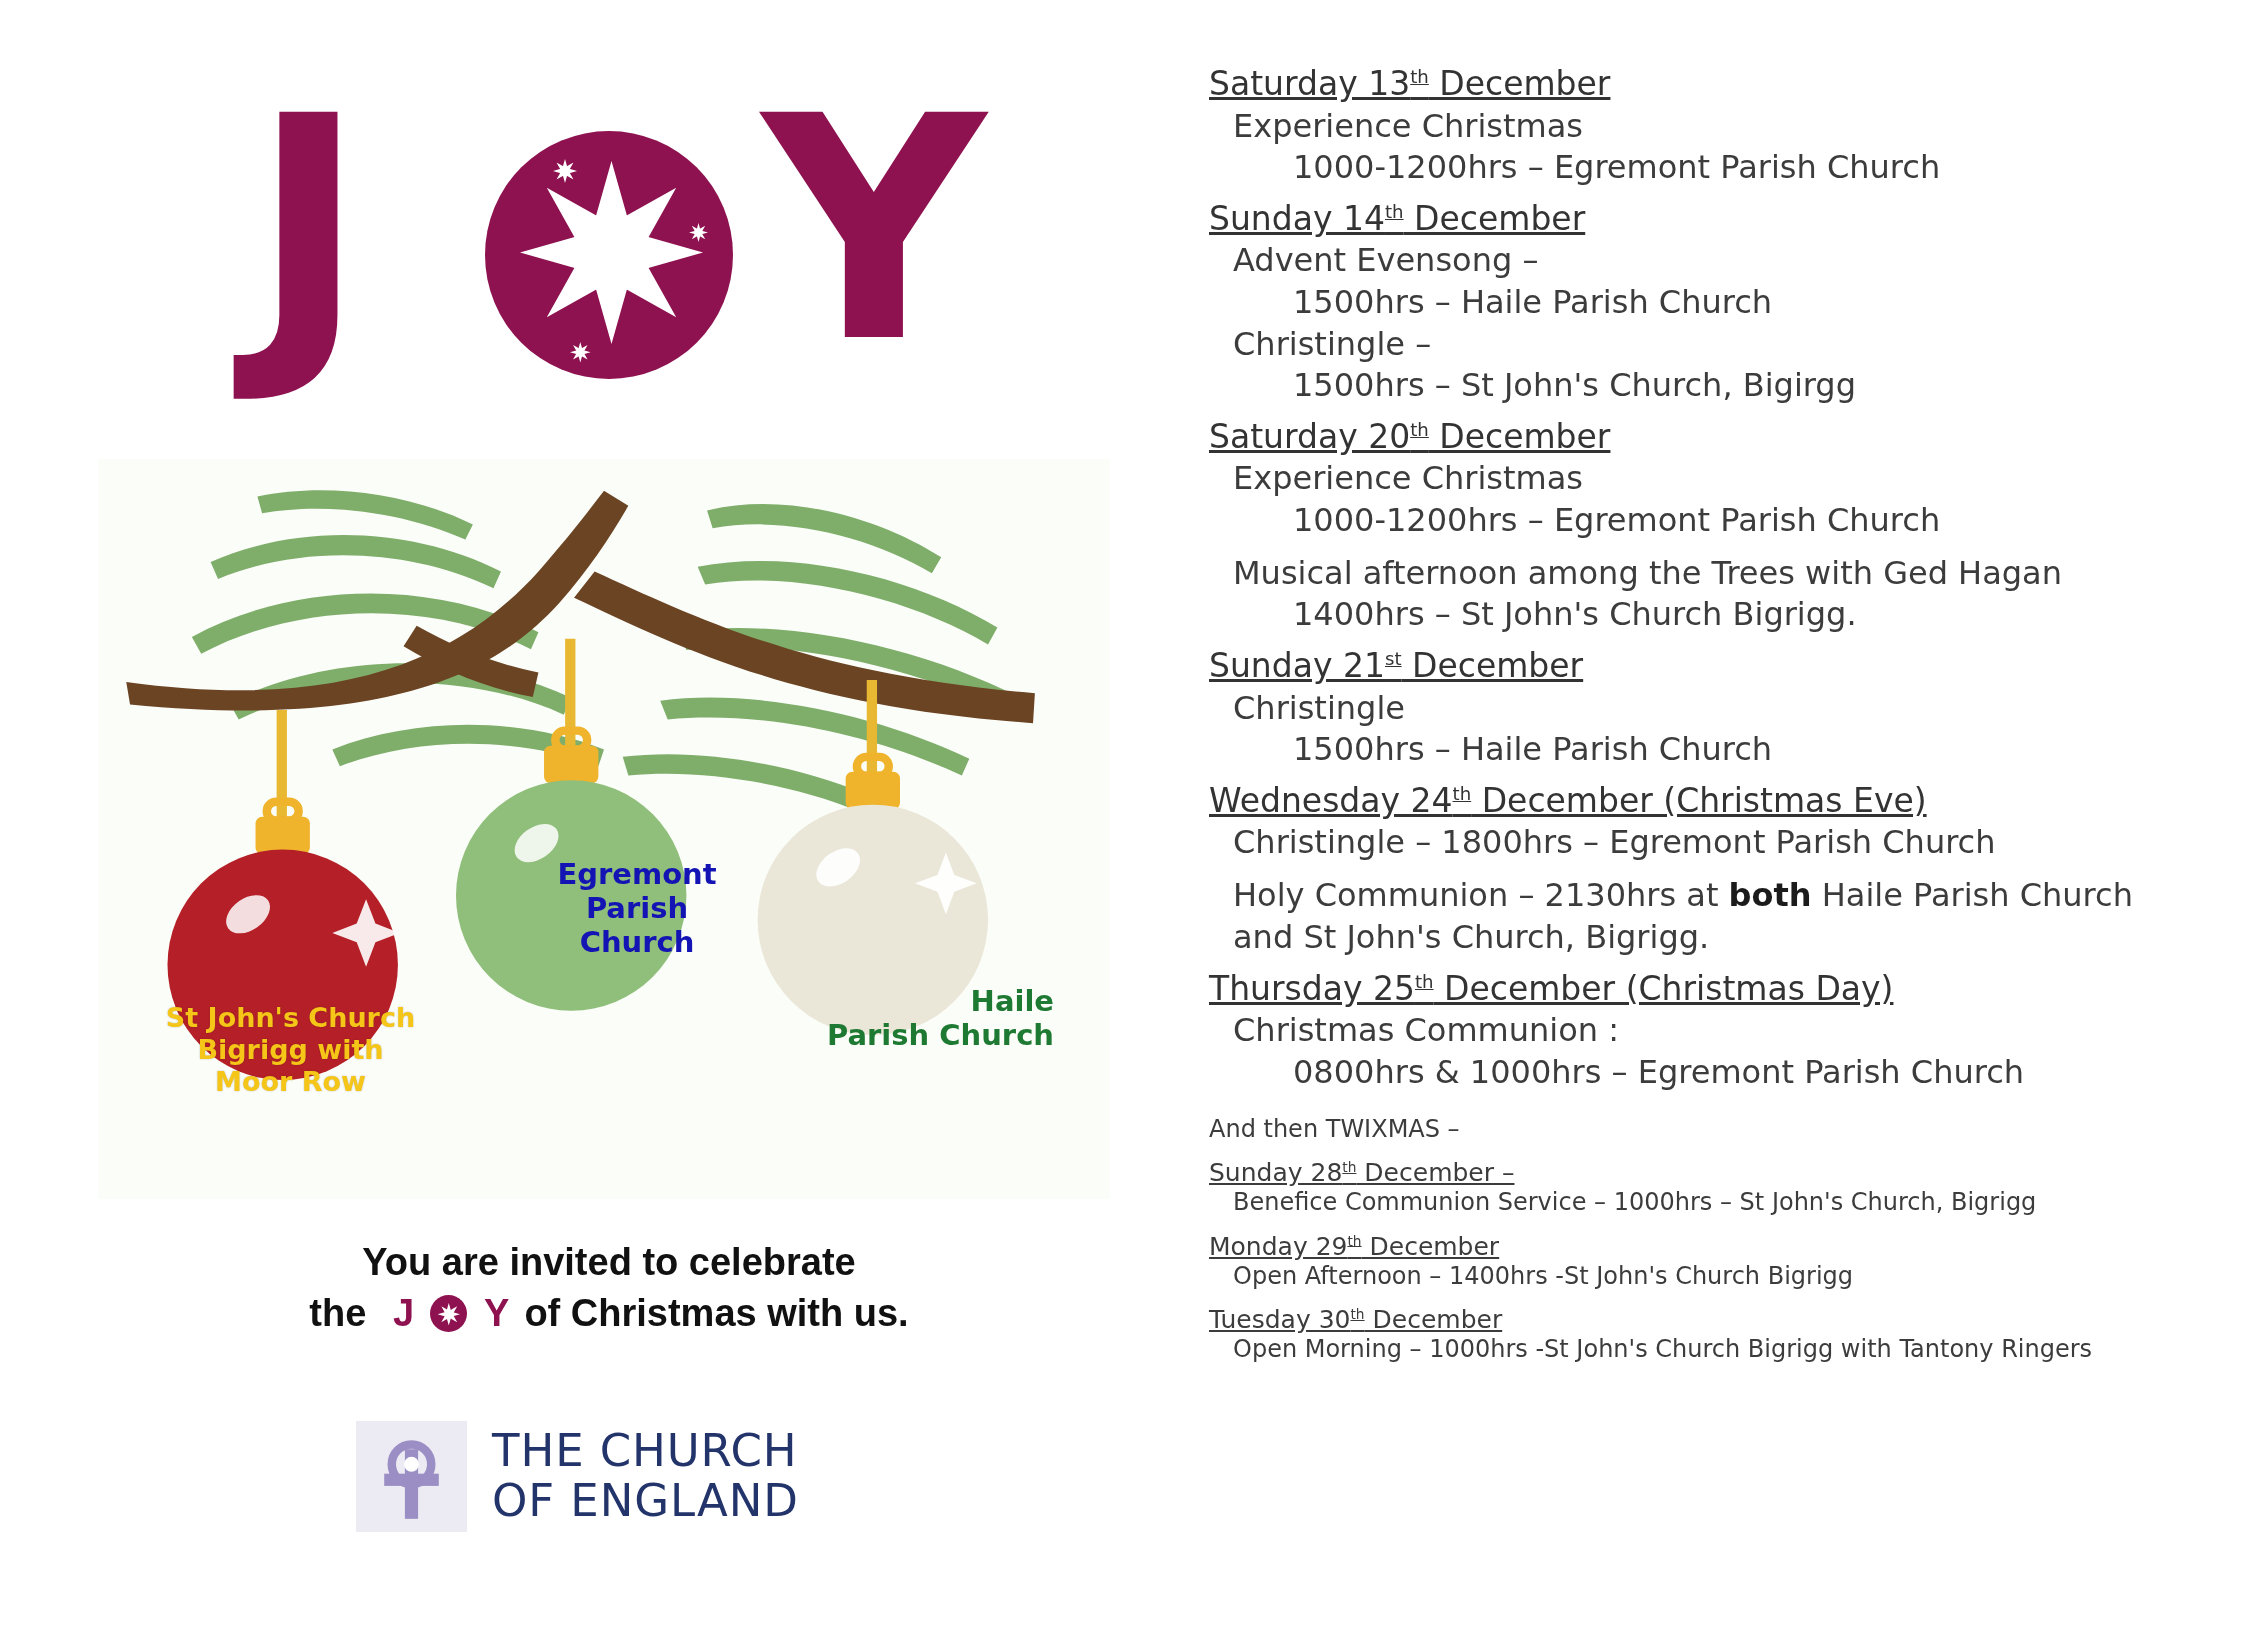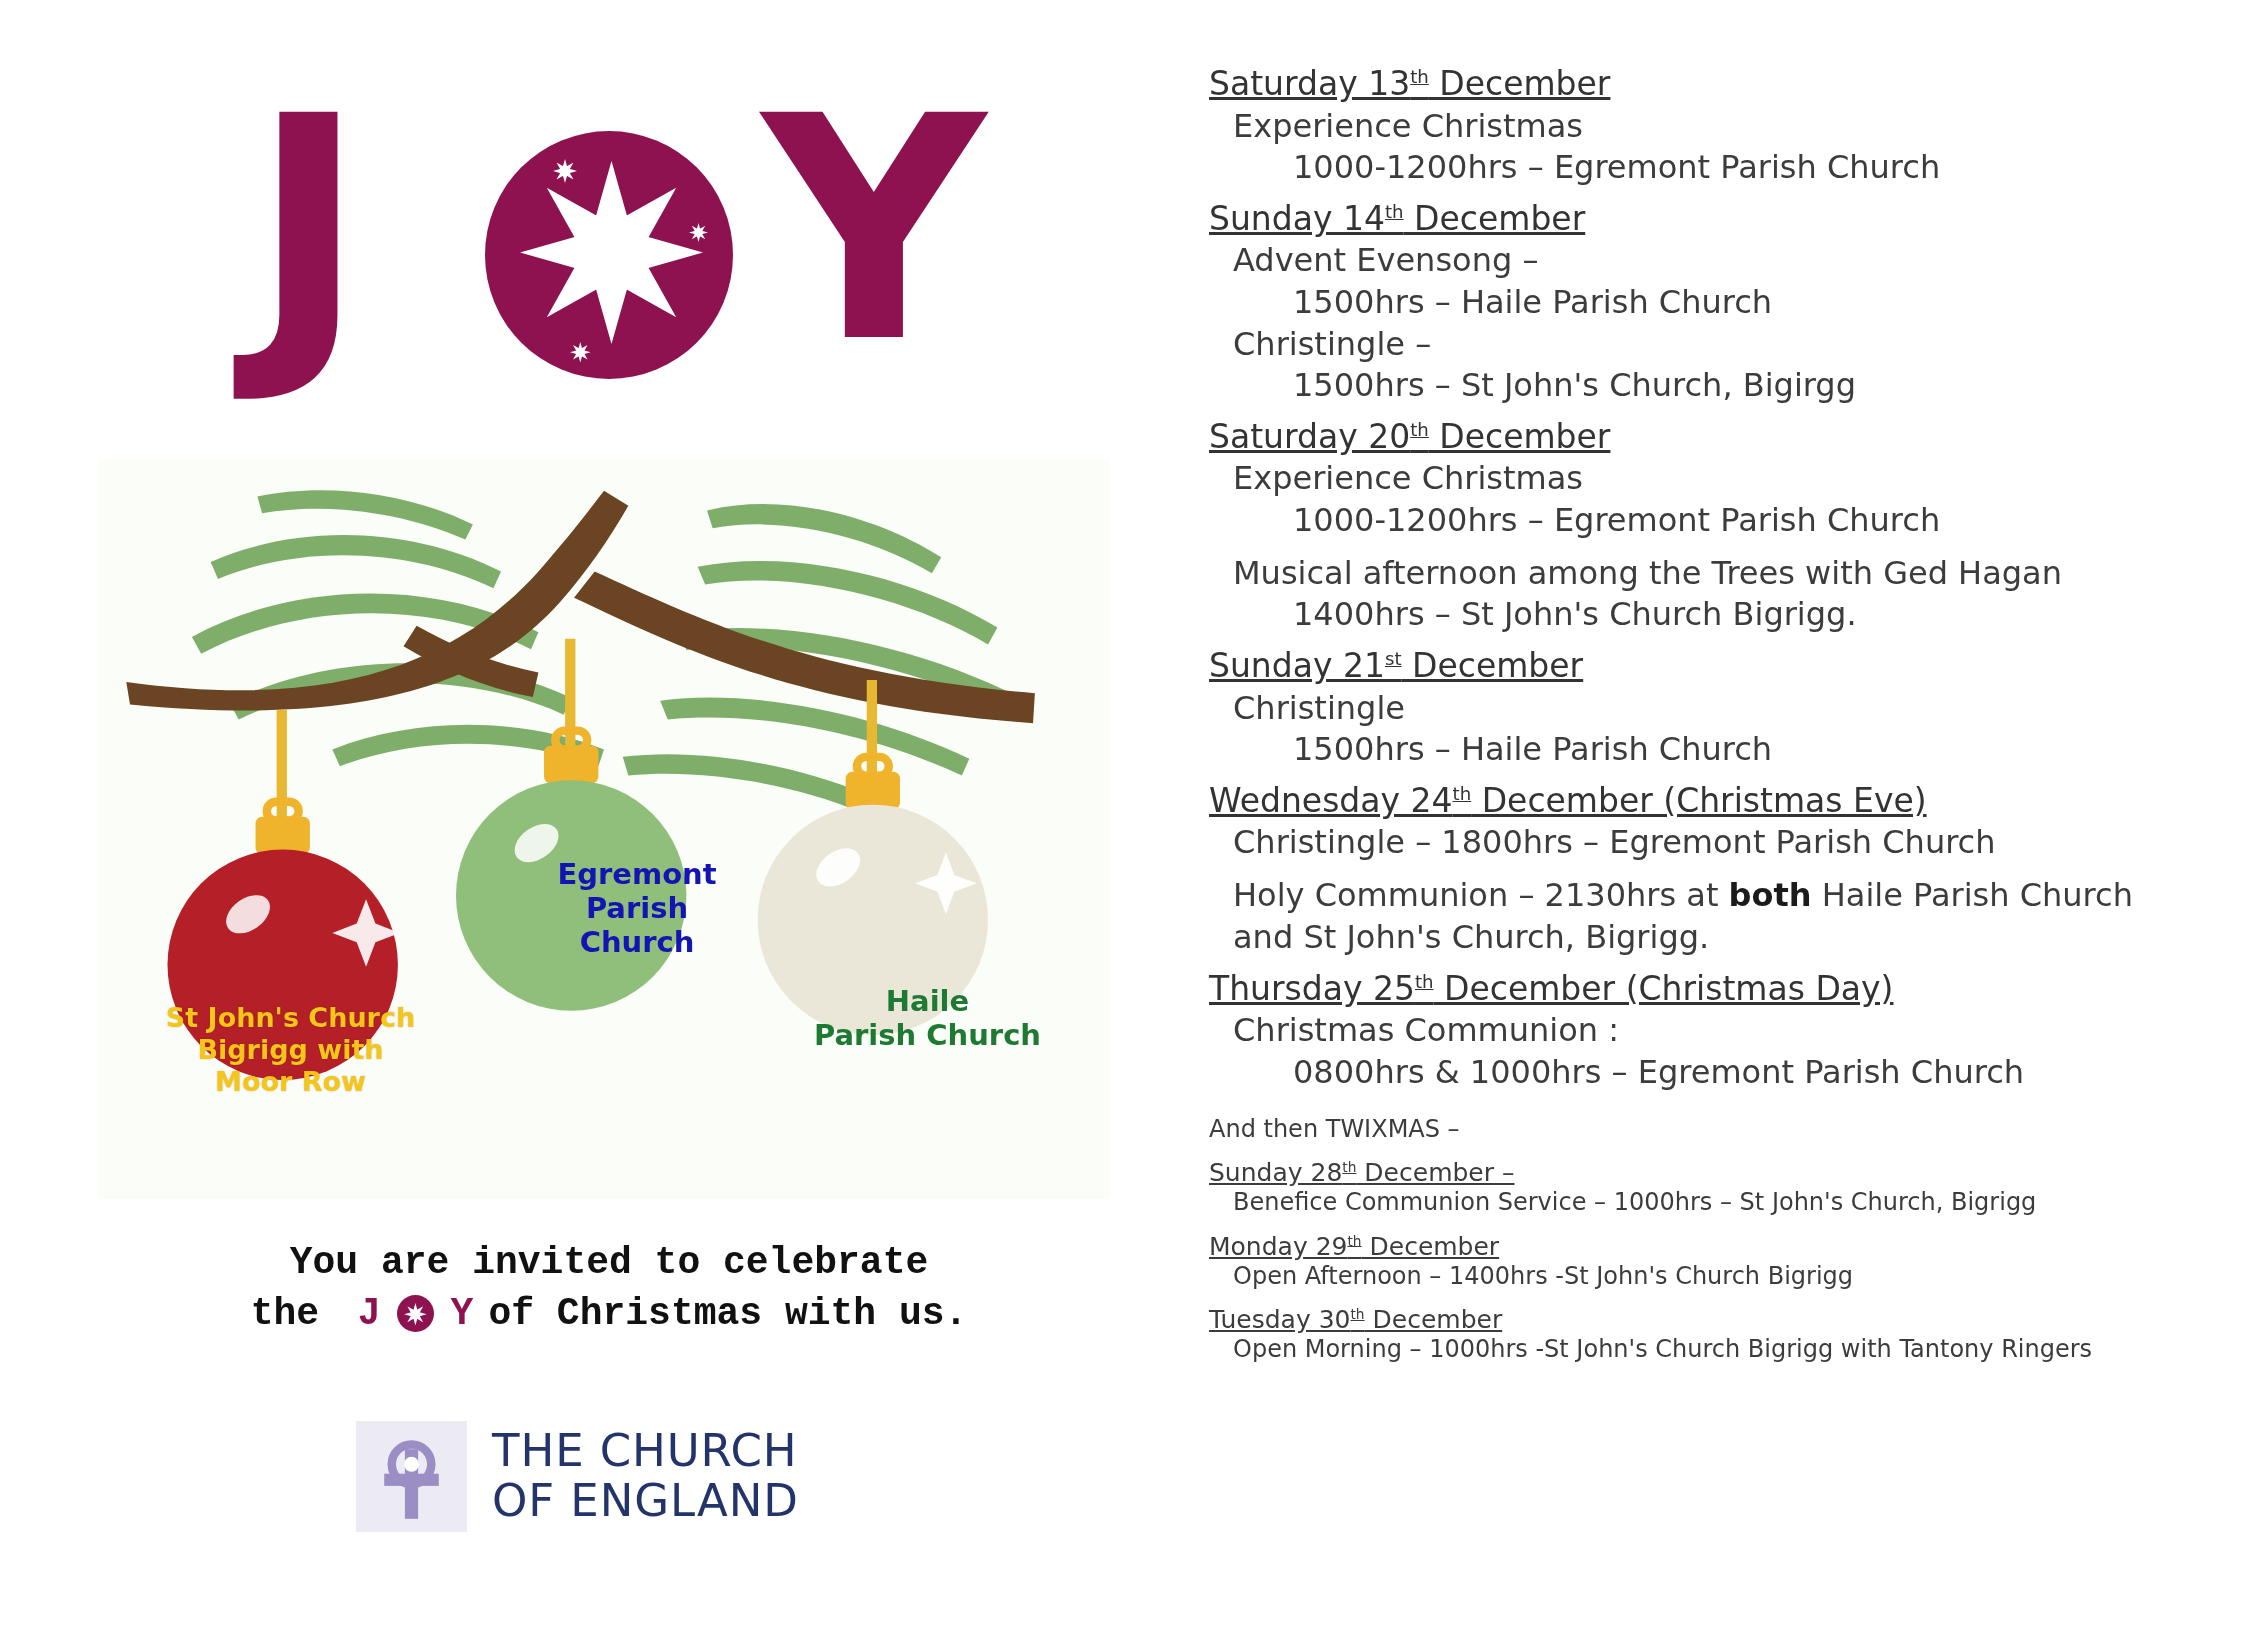--- a/index.html
+++ b/index.html
@@ -111,30 +111,31 @@
     width: 234px;
     color: #1414b4;
     font-size: 29px;
   }
   #label-haile {
     left: 801px;
     top: 984px;
     width: 253px;
     color: #1e7a32;
     font-size: 29px;
+    text-align: right;
   }
 
   
   #invitation {
     position: absolute;
     left: 225px;
     top: 1237px;
     width: 768px;
     text-align: center;
-    font-family: Liberation Mono, monospace;
+    font-family: Liberation Sans, sans-serif;
     font-weight: bold;
     font-size: 38px;
     line-height: 1.35;
     color: #111111;
   }
   #invite-line2 {
     display: flex;
     align-items: center;
     justify-content: center;
     gap: 16px;

